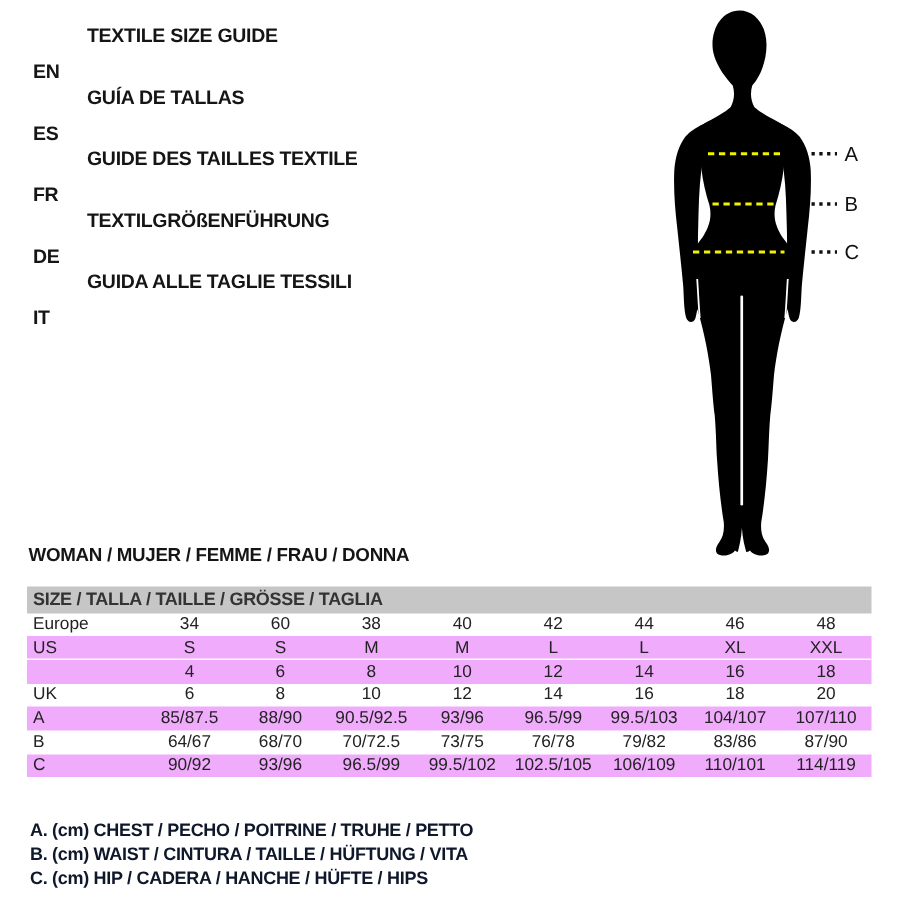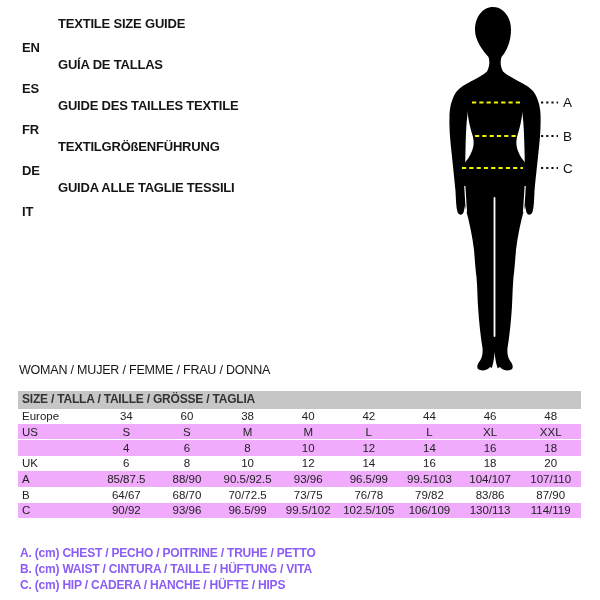--- a/index.html
+++ b/index.html
@@ -10,37 +10,37 @@
   .lang-block{position:absolute;left:22px;top:15px;}
   .lang-row{display:flex;font-weight:bold;font-size:13px;line-height:17px;letter-spacing:-0.2px;color:#151515;}
   .lang-code{width:36px;flex:0 0 36px;margin-top:24px;}
   .lang-label{white-space:nowrap;}
 
   
   .figure{position:absolute;left:420px;top:0;width:180px;height:390px;}
   .measure-label{font-family:"Liberation Sans",sans-serif;font-size:13.5px;fill:#111;}
 
   
-  .section-title{position:absolute;left:19px;top:363px;font-size:12.5px;font-weight:normal;
+  .section-title{position:absolute;left:19px;top:363px;font-size:12.5px;font-weight:bold;
                  letter-spacing:-0.2px;color:#151515;white-space:nowrap;}
 
   
   .size-table{position:absolute;left:18px;top:391px;width:563px;font-size:11.5px;color:#222;}
   .table-header{background:#c6c6c6;height:17.5px;line-height:17.5px;padding-left:4px;
                 font-weight:bold;font-size:12px;color:#333;letter-spacing:-0.2px;}
   .t-row{display:grid;grid-template-columns:78px repeat(8,1fr);height:15.7px;align-items:center;}
   .t-row.shaded{background:#f0abfc;}
   .t-row.sep{box-shadow:inset 0 -1px 0 #fff;}
   .t-label{padding-left:4px;text-align:left;}
   .t-cell{text-align:center;}
 
   
   .legend{position:absolute;left:20px;top:545px;}
   .legend-line{font-size:12px;font-weight:bold;line-height:16px;letter-spacing:-0.2px;
-               color:#8b5cf6;white-space:nowrap;}
+               color:#0f172a;white-space:nowrap;}
 </style>
 </head>
 <body>
 
 <div class="page">
 
   <div class="lang-block" id="langList">
       <div class="lang-row">
         <span class="lang-code">EN</span>
         <span class="lang-label">TEXTILE SIZE GUIDE</span>
@@ -218,21 +218,21 @@
           <div class="t-cell">87/90</div>
         </div>
         <div class="t-row shaded">
           <div class="t-label">C</div>
           <div class="t-cell">90/92</div>
           <div class="t-cell">93/96</div>
           <div class="t-cell">96.5/99</div>
           <div class="t-cell">99.5/102</div>
           <div class="t-cell">102.5/105</div>
           <div class="t-cell">106/109</div>
-          <div class="t-cell">130/113</div>
+          <div class="t-cell">110/101</div>
           <div class="t-cell">114/119</div>
         </div>
       </div>
   </div>
 
   <div class="legend" id="legendList">
       <div class="legend-line">A. (cm) CHEST / PECHO / POITRINE / TRUHE / PETTO</div>
       <div class="legend-line">B. (cm) WAIST / CINTURA / TAILLE / HÜFTUNG / VITA</div>
       <div class="legend-line">C. (cm) HIP / CADERA / HANCHE / HÜFTE / HIPS</div>
     </div>

